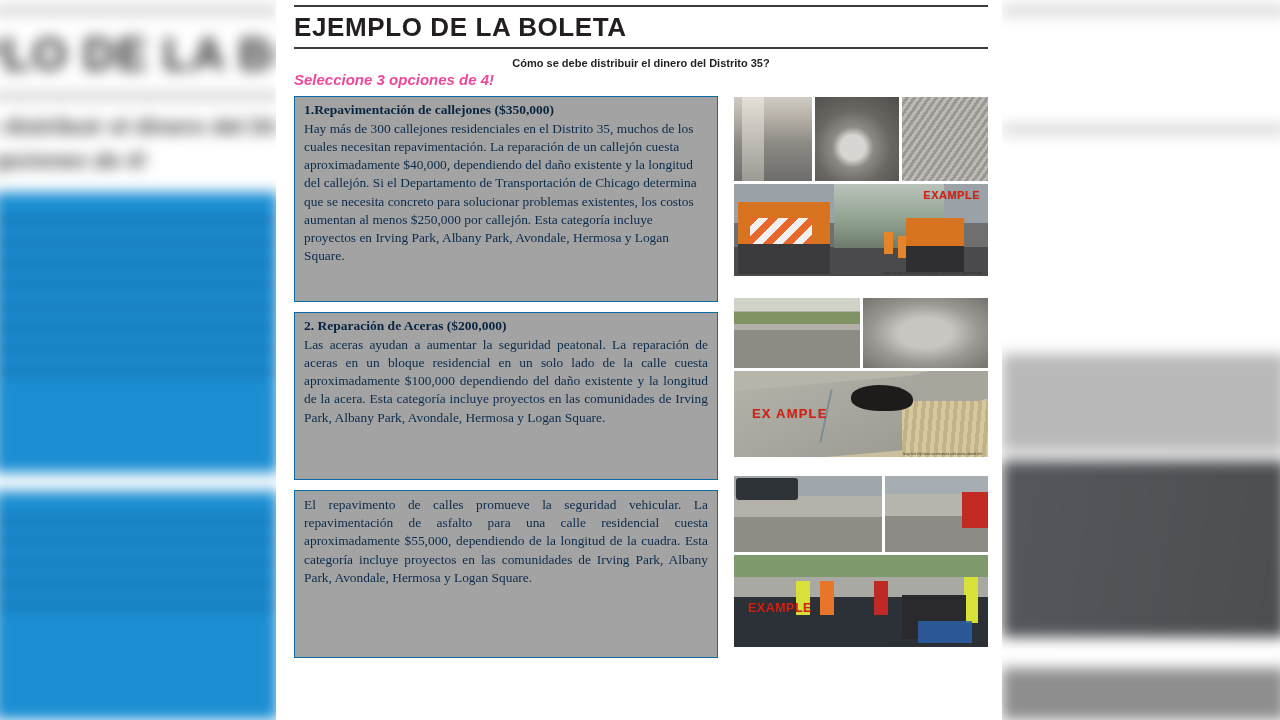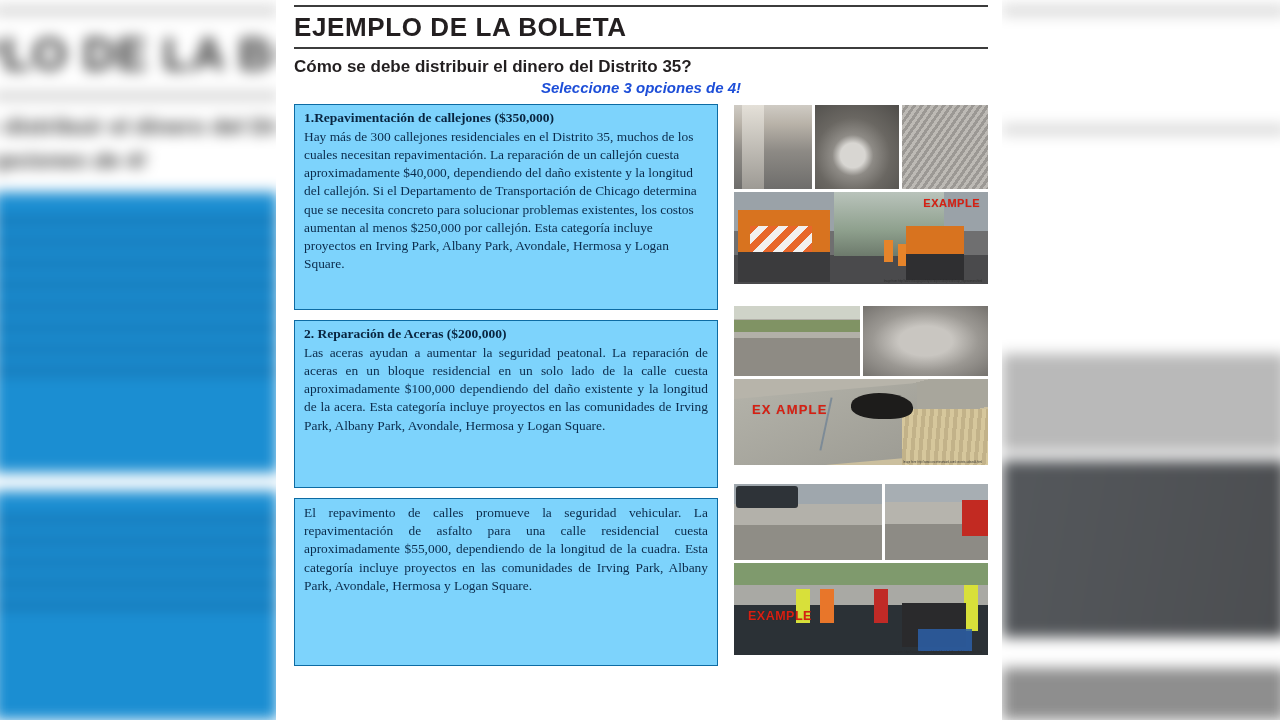--- a/index.html
+++ b/index.html
@@ -94,46 +94,46 @@
     font-size: 26px;
     font-weight: bold;
     color: #231f20;
     letter-spacing: 0.6px;
     line-height: 1.05;
     margin: 7px 0 6px 0;
     white-space: nowrap;
   }
 
   #question {
-    font-size: 17px;
+    font-size: 11px;
     font-weight: bold;
     color: #231f20;
     margin: 8px 0 2px 0;
+    text-align: center;
   }
   #instruction {
     font-size: 15px;
     font-weight: bold;
     font-style: italic;
-    color: #1d4ed8;
+    color: #ec4899;
     margin: 0 0 8px 0;
-    text-align: center;
   }
 
   
   #body-cols {
     display: flex;
     gap: 16px;
     align-items: flex-start;
   }
   #col-text { width: 424px; flex: none; }
   #col-media { width: 254px; flex: none; padding-top: 1px; text-align: center; }
 
   
   .option-box {
-    background: #7dd3fc;
+    background: #a3a3a3;
     border: 1.5px solid #0d6ba3;
     box-sizing: border-box;
     padding: 5px 9px 7px 9px;
     color: #0c2f52;
     margin-bottom: 10px;
   }
   #option-1 { height: 206px; }
   #option-2 { height: 168px; }
   #option-3 { height: 168px; }
 
@@ -263,21 +263,21 @@
 
   .ex-label {
     position: absolute;
     color: #d81f12;
     font-weight: bold;
     font-family: "Liberation Sans", sans-serif;
     letter-spacing: .5px;
     text-shadow: 0 0 1px rgba(0,0,0,.25);
   }
   #ex-1 { top: 5px; right: 8px; font-size: 11px; }
-  #ex-2 { top: 23px; left: 18px; font-size: 13px; letter-spacing: 1.2px; }
+  #ex-2 { top: 35px; left: 18px; font-size: 13px; letter-spacing: 1.2px; }
   #ex-3 { top: 46px; left: 14px; font-size: 12.5px; }
 
   .credit {
     position: absolute;
     bottom: 1px;
     right: 6px;
     font-size: 2.6px;
     color: #2c2c2c;
     white-space: nowrap;
     opacity: .9;

